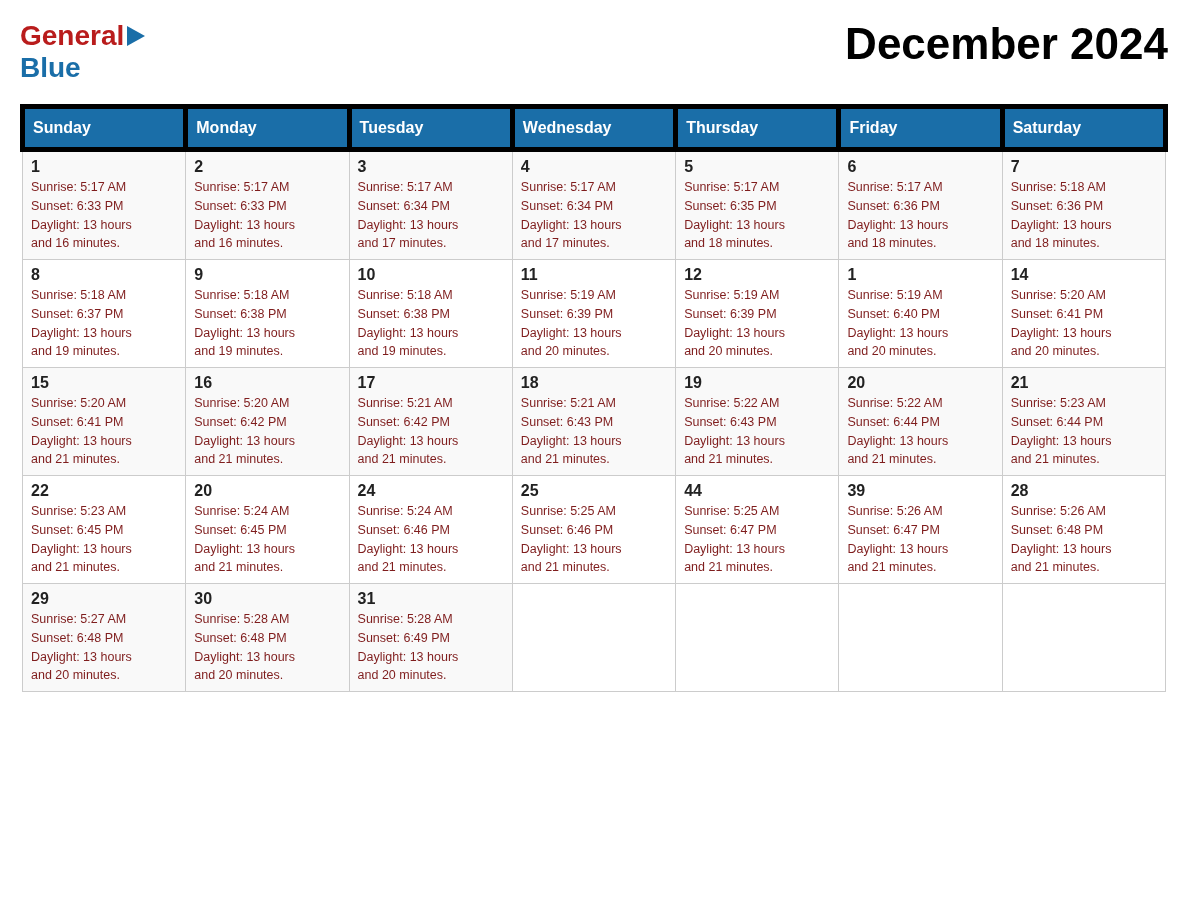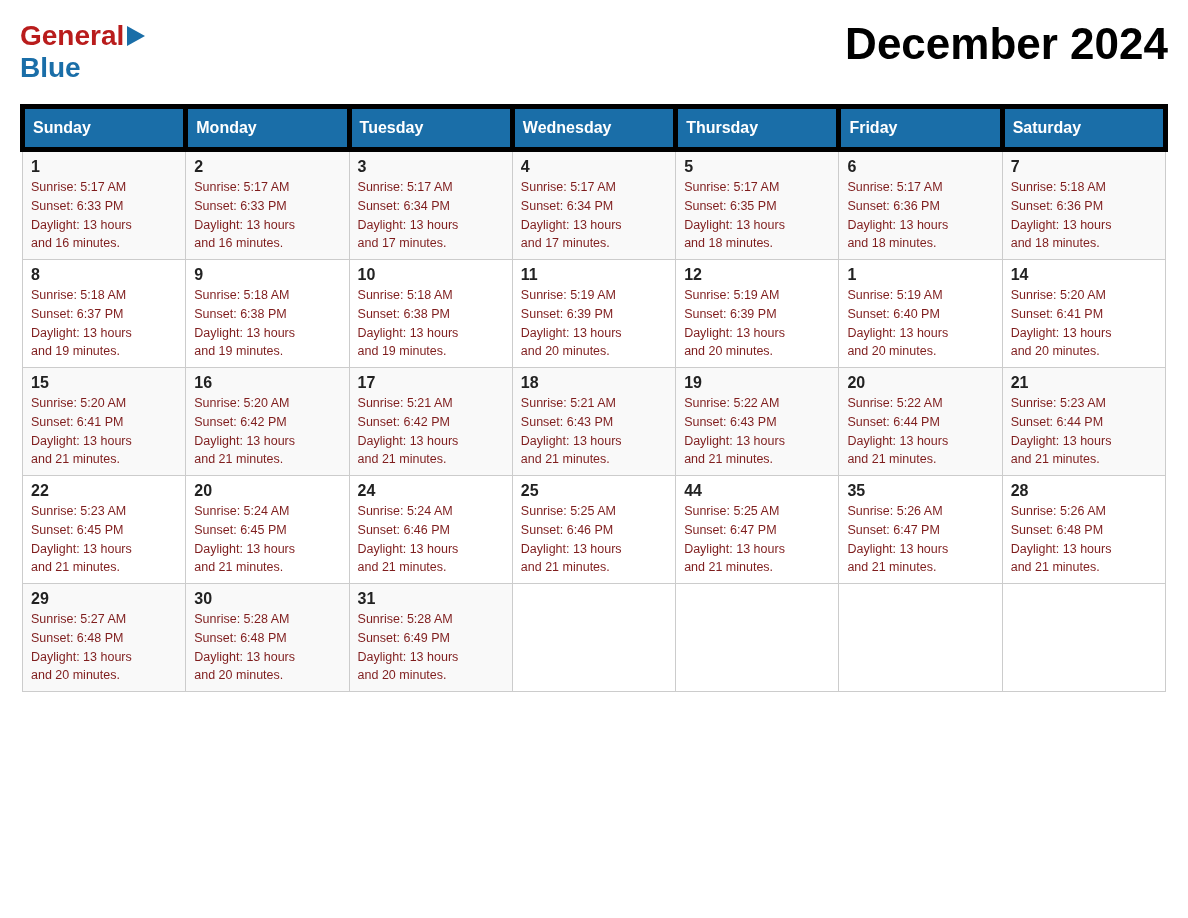--- a/index.html
+++ b/index.html
@@ -168,21 +168,21 @@
         <td><span class="day-num">22</span>
 <span class="day-info">Sunrise: 5:23 AM<br>Sunset: 6:45 PM<br>Daylight: 13 hours<br>and 21 minutes.</span></td>
         <td><span class="day-num">20</span>
 <span class="day-info">Sunrise: 5:24 AM<br>Sunset: 6:45 PM<br>Daylight: 13 hours<br>and 21 minutes.</span></td>
         <td><span class="day-num">24</span>
 <span class="day-info">Sunrise: 5:24 AM<br>Sunset: 6:46 PM<br>Daylight: 13 hours<br>and 21 minutes.</span></td>
         <td><span class="day-num">25</span>
 <span class="day-info">Sunrise: 5:25 AM<br>Sunset: 6:46 PM<br>Daylight: 13 hours<br>and 21 minutes.</span></td>
         <td><span class="day-num">44</span>
 <span class="day-info">Sunrise: 5:25 AM<br>Sunset: 6:47 PM<br>Daylight: 13 hours<br>and 21 minutes.</span></td>
-        <td><span class="day-num">35</span>
+        <td><span class="day-num">39</span>
 <span class="day-info">Sunrise: 5:26 AM<br>Sunset: 6:47 PM<br>Daylight: 13 hours<br>and 21 minutes.</span></td>
         <td><span class="day-num">28</span>
 <span class="day-info">Sunrise: 5:26 AM<br>Sunset: 6:48 PM<br>Daylight: 13 hours<br>and 21 minutes.</span></td>
       </tr>
       <tr>
         <td><span class="day-num">29</span>
 <span class="day-info">Sunrise: 5:27 AM<br>Sunset: 6:48 PM<br>Daylight: 13 hours<br>and 20 minutes.</span></td>
         <td><span class="day-num">30</span>
 <span class="day-info">Sunrise: 5:28 AM<br>Sunset: 6:48 PM<br>Daylight: 13 hours<br>and 20 minutes.</span></td>
         <td><span class="day-num">31</span>

